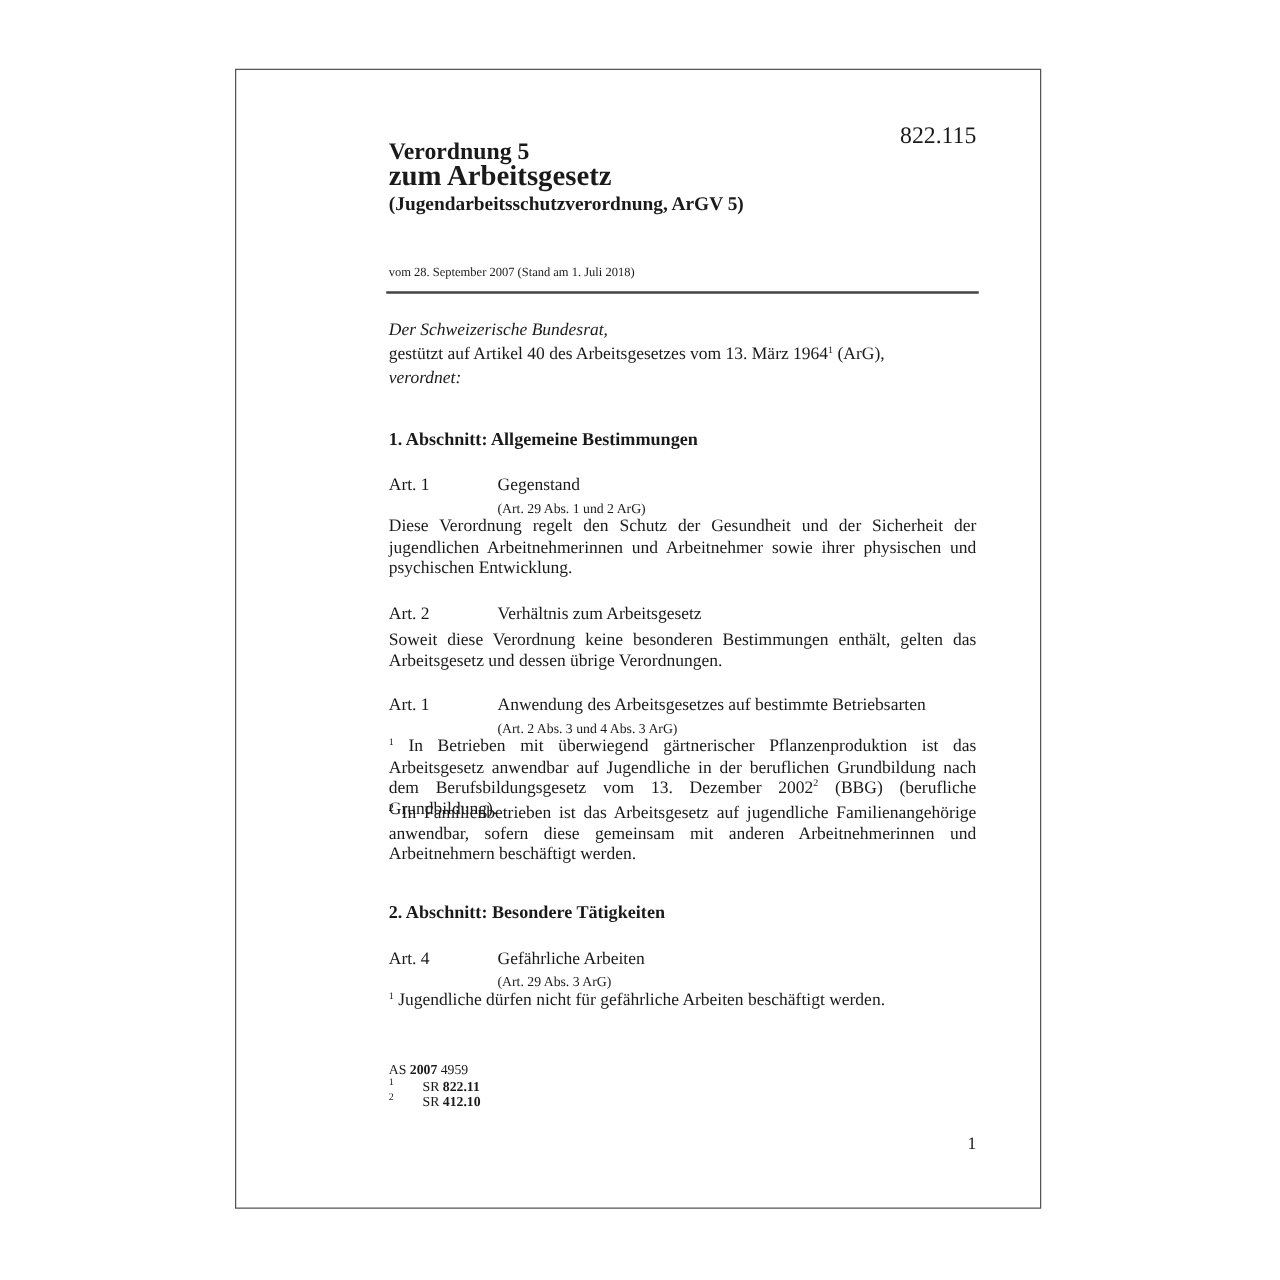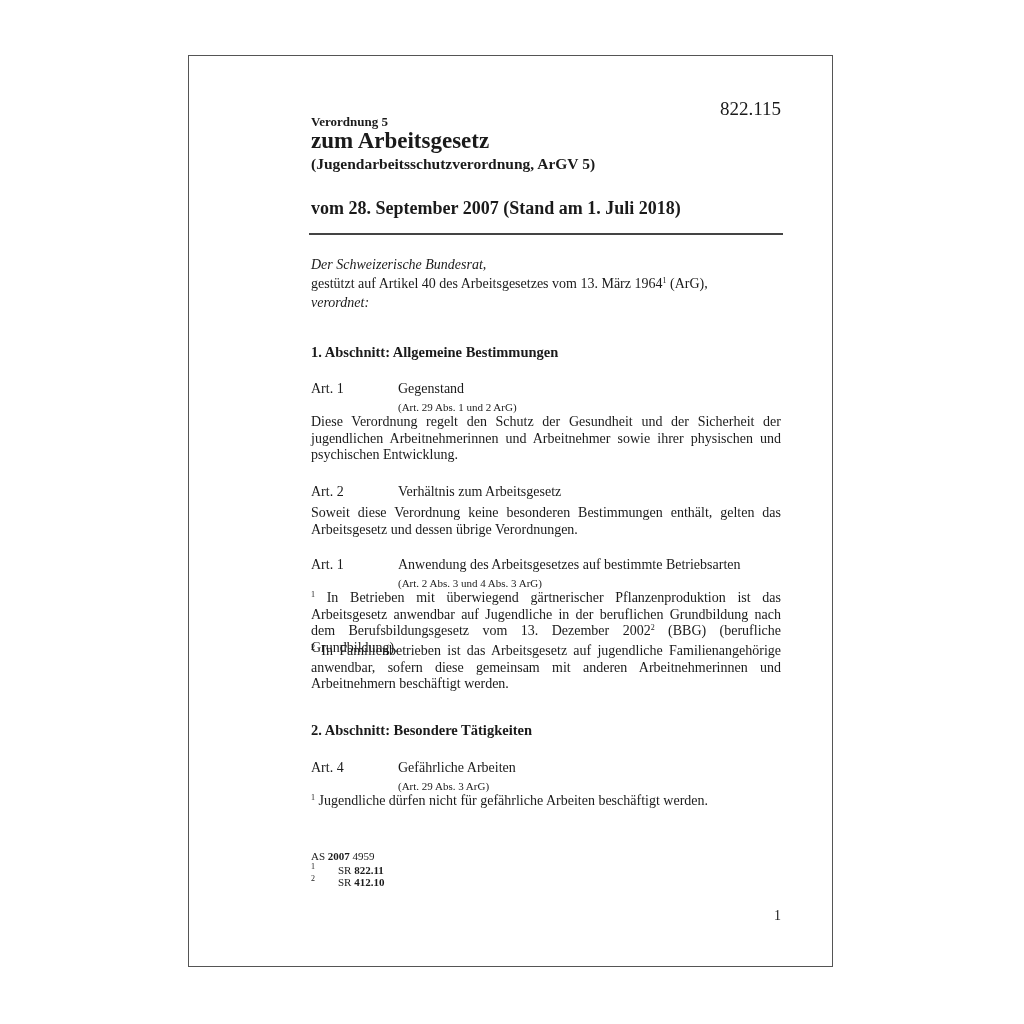--- a/index.html
+++ b/index.html
@@ -2,24 +2,24 @@
 <html><head>
   <meta charset="utf-8">
   <style>
     html, body { margin: 0; padding: 0; background: #ffffff; }
     body { width: 1024px; height: 1024px; position: relative; overflow: hidden;
            font-family: "Liberation Serif", serif; color: #1a1a1a; }
     .page { position: absolute; left: 188px; top: 55px; width: 645px; height: 912px;
             border: 1.5px solid #555; box-sizing: border-box; background: #fff; }
     .abs { position: absolute; white-space: nowrap; }
     .sr-number { left: 720px; top: 98px; font-size: 19px; font-weight: normal; }
-    .title1 { left: 311px; top: 112px; font-size: 13px; font-weight: bold; line-height: 19px; }
+    .title1 { left: 311px; top: 112px; font-size: 19px; font-weight: bold; line-height: 19px; }
     .title2 { left: 311px; top: 131px; font-size: 23px; font-weight: bold; line-height: 19px; }
     .title3 { left: 311px; top: 155px; font-size: 15.5px; font-weight: bold; }
-    .date-line { left: 311px; top: 198px; font-size: 18px; font-weight: bold; }
+    .date-line { left: 311px; top: 213px; font-size: 10px; }
     .separator { position: absolute; left: 309px; top: 233px; width: 474px; height: 2px; background: #444; }
     .preamble { left: 311px; font-size: 14px; }
     .italic { font-style: italic; }
     .section-heading { left: 311px; font-size: 14.5px; font-weight: bold; }
     .art-num { left: 311px; font-size: 14px; font-weight: normal; }
     .art-title { left: 398px; font-size: 14px; }
     .art-ref { left: 398px; font-size: 11px; }
     .para { position: absolute; left: 311px; width: 470px; font-size: 14px; line-height: 16.5px;
             text-align: justify; text-align-last: left; }
     sup { font-size: 8px; line-height: 0; vertical-align: 5px; }

